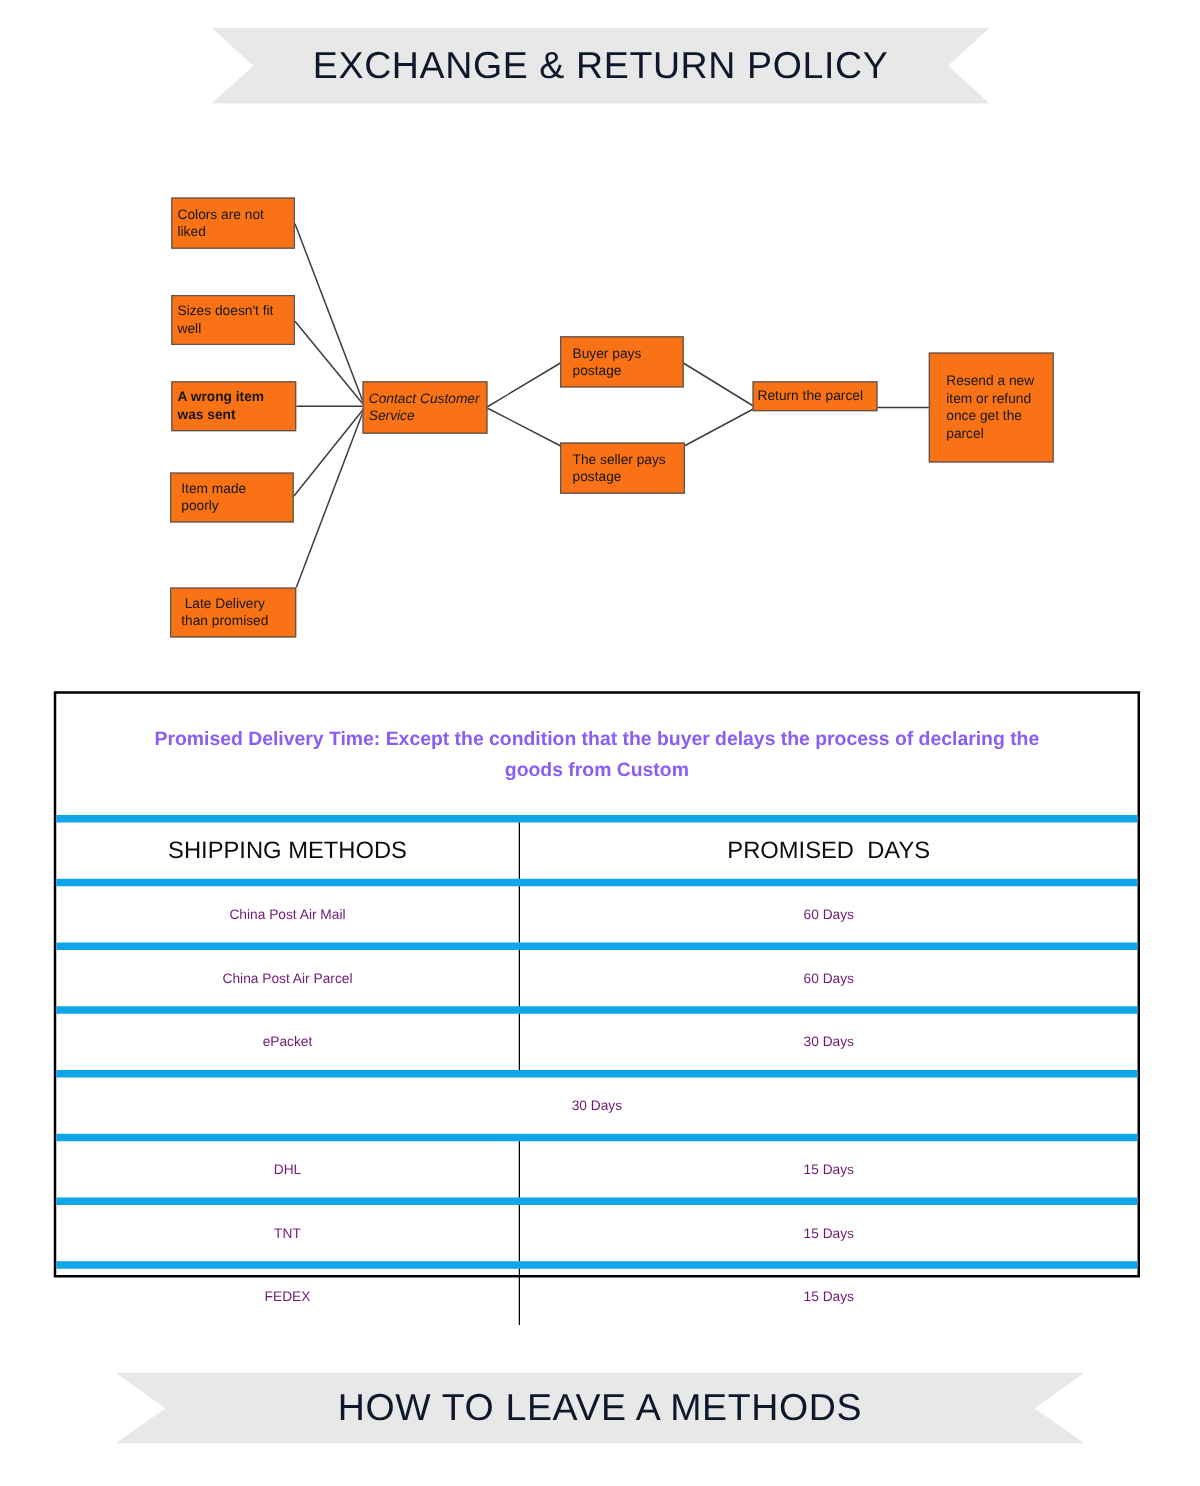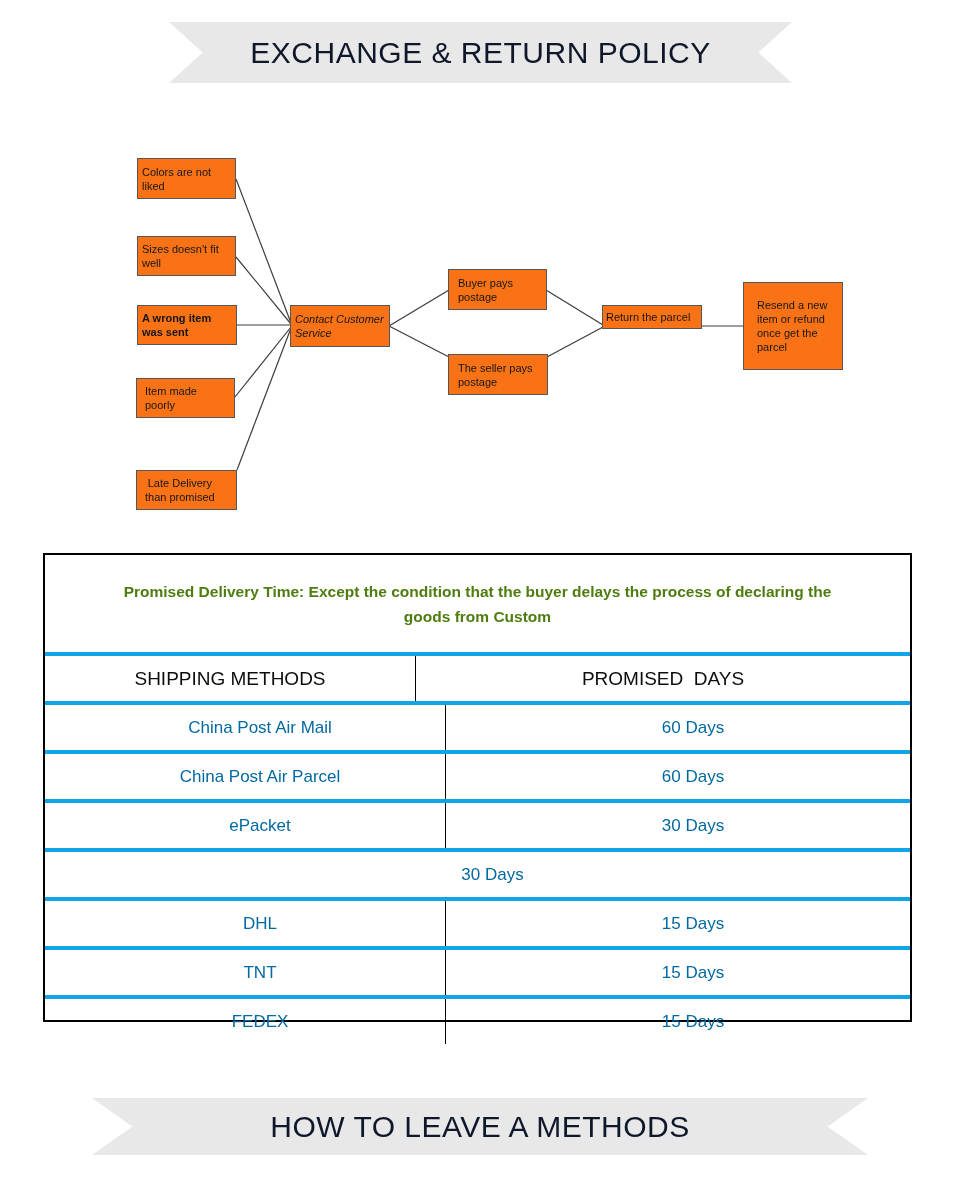--- a/index.html
+++ b/index.html
@@ -84,39 +84,39 @@
     height: 97px;
     display: flex;
     align-items: center;
     justify-content: center;
     text-align: center;
   }
   .note-text {
     font-size: 15.5px;
     font-weight: bold;
     line-height: 25px;
-    color: #4d7c0f;
+    color: #8b5cf6;
     white-space: pre-wrap;
   }
   .t-row {
     display: flex;
-    border-top: 4px solid #0ea5e9;
+    border-top: 6px solid #0ea5e9;
     height: 45px;
   }
   .t-cell {
     display: flex;
     align-items: center;
     justify-content: center;
     box-sizing: border-box;
     text-align: center;
   }
   .t-cell.c-left  { width: 371px; border-right: 1px solid #000000; }
   .t-cell.c-right { flex: 1; }
   .header-row .t-cell { font-size: 19px; white-space: pre-wrap; color: #0d0d0d; }
-  .data-row .t-cell   { font-size: 17px; color: #0369a1; margin-left: 30px; }
+  .data-row .t-cell   { font-size: 11px; color: #701a75; }
 </style>
 </head>
 <body>
 
 <div class="page">
 
   <div class="ribbon ribbon-top">
     <span class="ribbon-title">EXCHANGE &amp; RETURN POLICY</span>
   </div>
 

